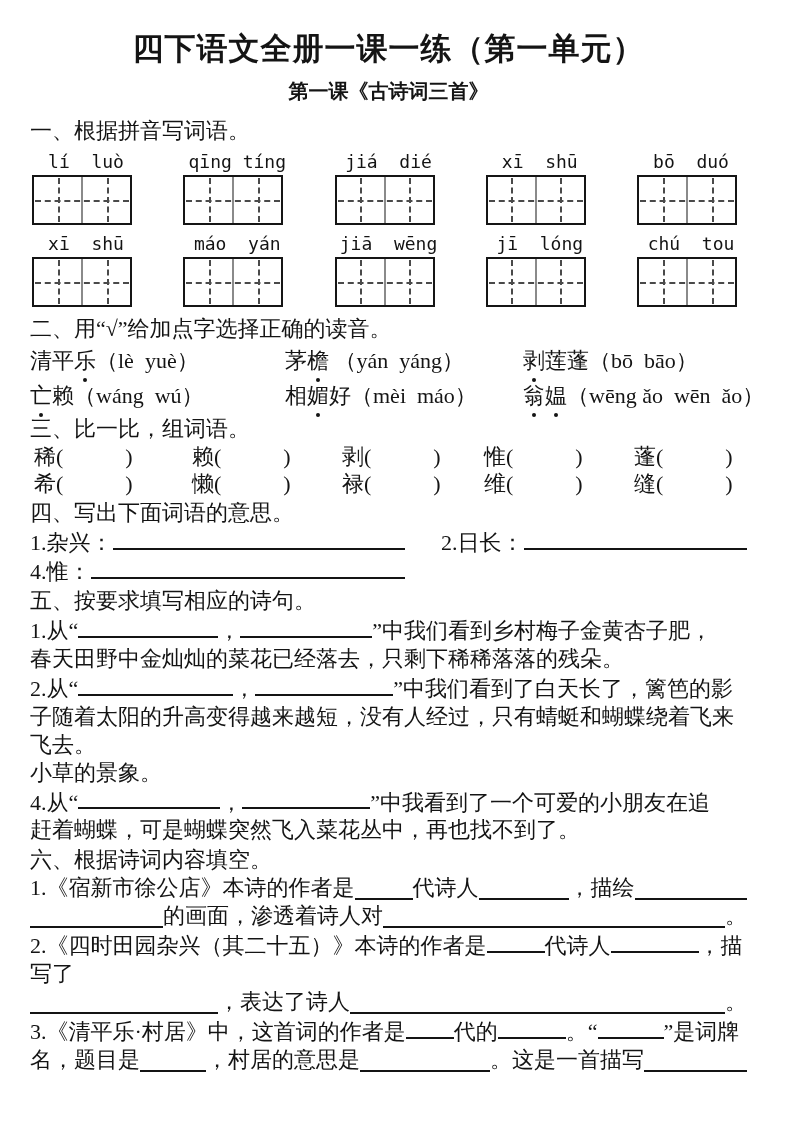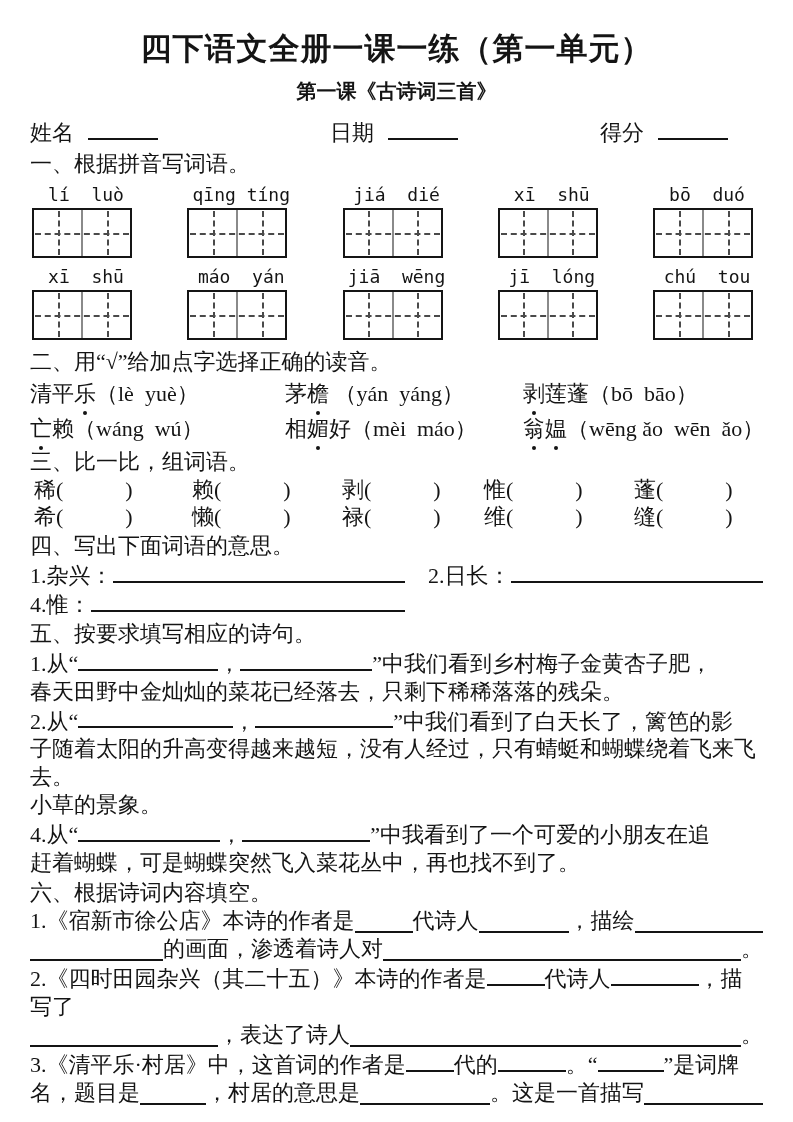--- a/index.html
+++ b/index.html
@@ -2,21 +2,21 @@
 <html><head>
 <meta charset="utf-8">
 <style>
   html,body { margin:0; padding:0; background:#ffffff; }
   body {
     width:793px; height:1122px; overflow:hidden;
     color:#141414;
     font-family:"Liberation Serif","DejaVu Serif",serif;
     font-size:22px;
   }
-  .sheet { box-sizing:border-box; width:793px; height:1122px; padding:22px 30px 0 30px; }
+  .sheet { box-sizing:border-box; width:793px; height:1122px; padding:22px 46px 0 30px; }
 
   .title {
     font-family:"Liberation Sans","DejaVu Sans",sans-serif;
     font-weight:bold; font-size:31px; text-align:center;
     margin:6px 0 8px 0; letter-spacing:1px;
   }
   .subtitle {
     font-family:"Liberation Sans","DejaVu Sans",sans-serif;
     font-weight:bold; font-size:20px; text-align:center;
     margin:0 0 12px 0;
@@ -63,47 +63,30 @@
     content:""; position:absolute; left:1px; right:1px; top:50%;
     border-top:2px dashed #4a4a4a;
   }
 
   
   .grid { display:grid; }
   .grid .cell { display:flex; align-items:baseline; }
   .g-header { grid-template-columns:300px 270px 1fr; }
   .g-s2 { grid-template-columns:255px 238px 1fr; line-height:35px; margin-bottom:2px; }
   .g-s3 { grid-template-columns:158px 150px 142px 150px 1fr; line-height:27px; padding-left:4px; }
-  .g-s4 { grid-template-columns:375px 1fr; column-gap:23px; line-height:27px; }
+  .g-s4 { grid-template-columns:375px 1fr; column-gap:36px; line-height:27px; }
 </style>
 </head>
 <body>
 
 <div class="sheet">
 
   <div class="title">四下语文全册一课一练（第一单元）</div>
   <div class="subtitle">第一课《古诗词三首》</div>
 
-  <div class="grid g-header">
-      <div class="cell">
-        <span class="tx">姓名</span>
-        <span class="gap" style="width: 14px;"></span>
-        <span class="blank" style="width: 70px;"></span>
-      </div>
-      <div class="cell">
-        <span class="tx">日期</span>
-        <span class="gap" style="width: 14px;"></span>
-        <span class="blank" style="width: 70px;"></span>
-      </div>
-      <div class="cell">
-        <span class="tx">得分</span>
-        <span class="gap" style="width: 14px;"></span>
-        <span class="blank" style="width: 70px;"></span>
-      </div>
-    </div>
 
   <div class="line sec-heading">一、根据拼音写词语。</div>
   <div>
       <div class="pin-row">
         <div class="pin-group">
           <div class="pin-label">lí  luò</div>
           <div class="pin-box">
             <div class="pin-cell"></div>
             <div class="pin-cell"></div>
           </div>

